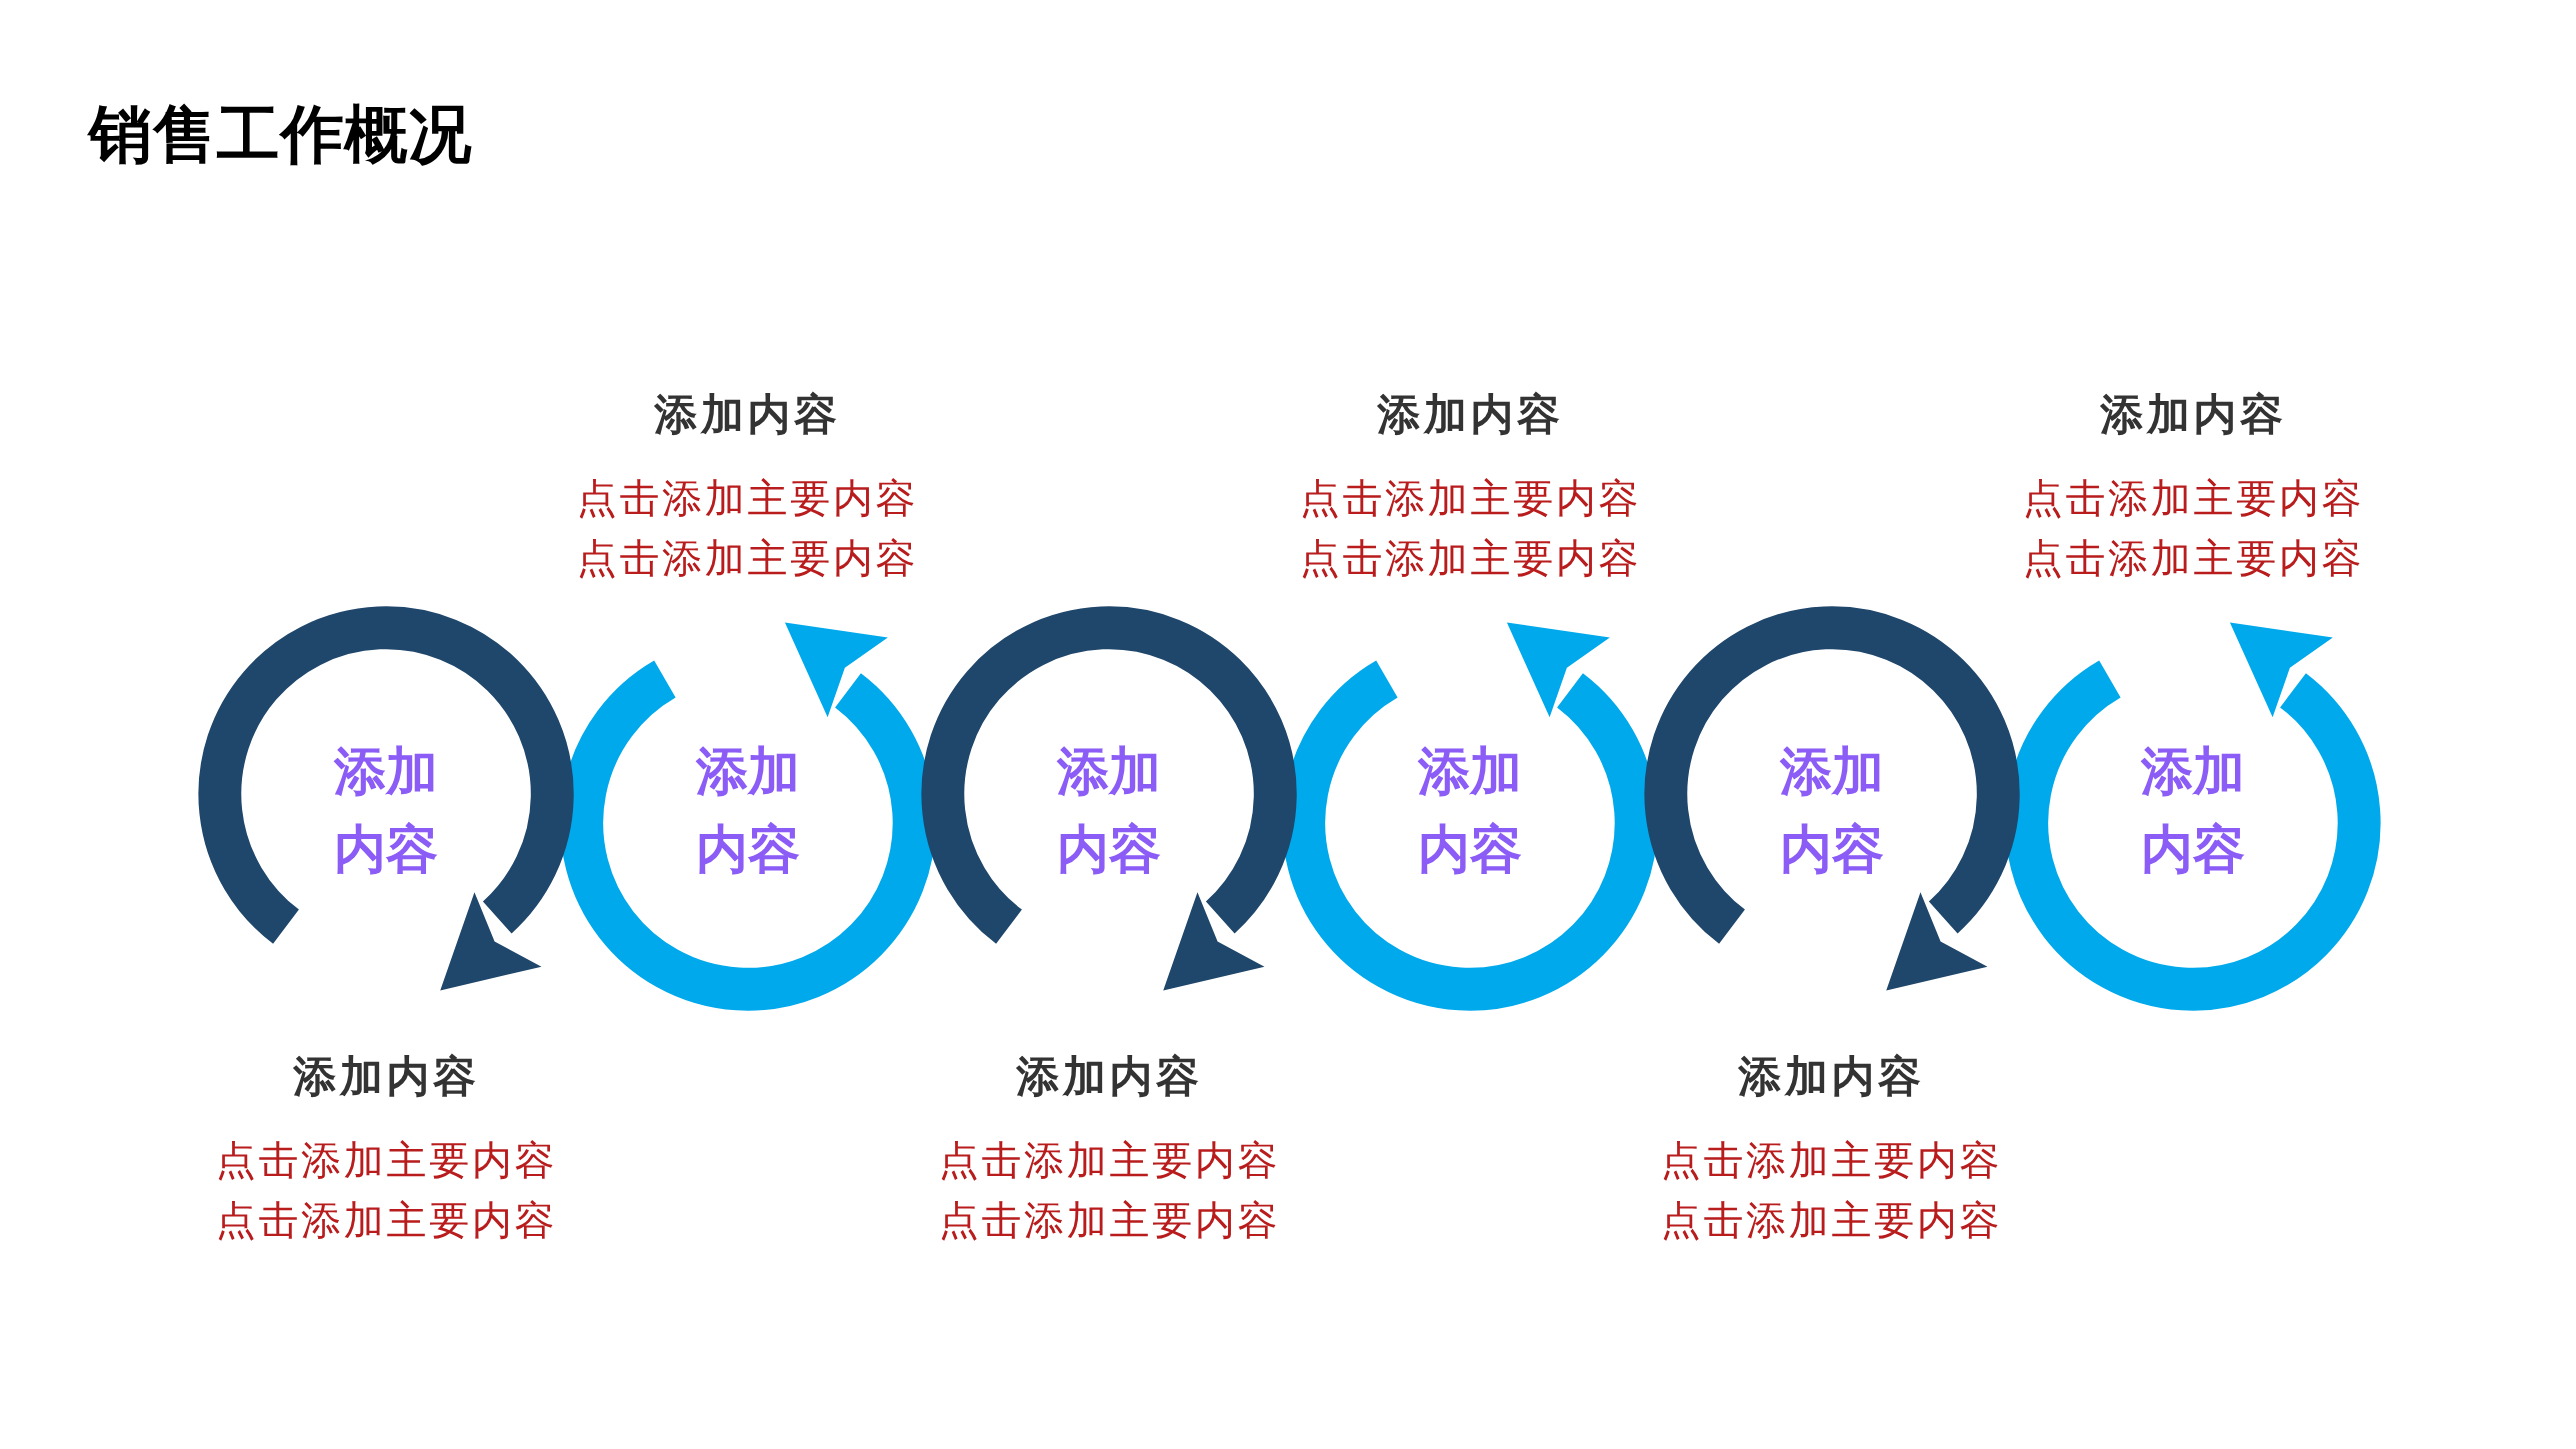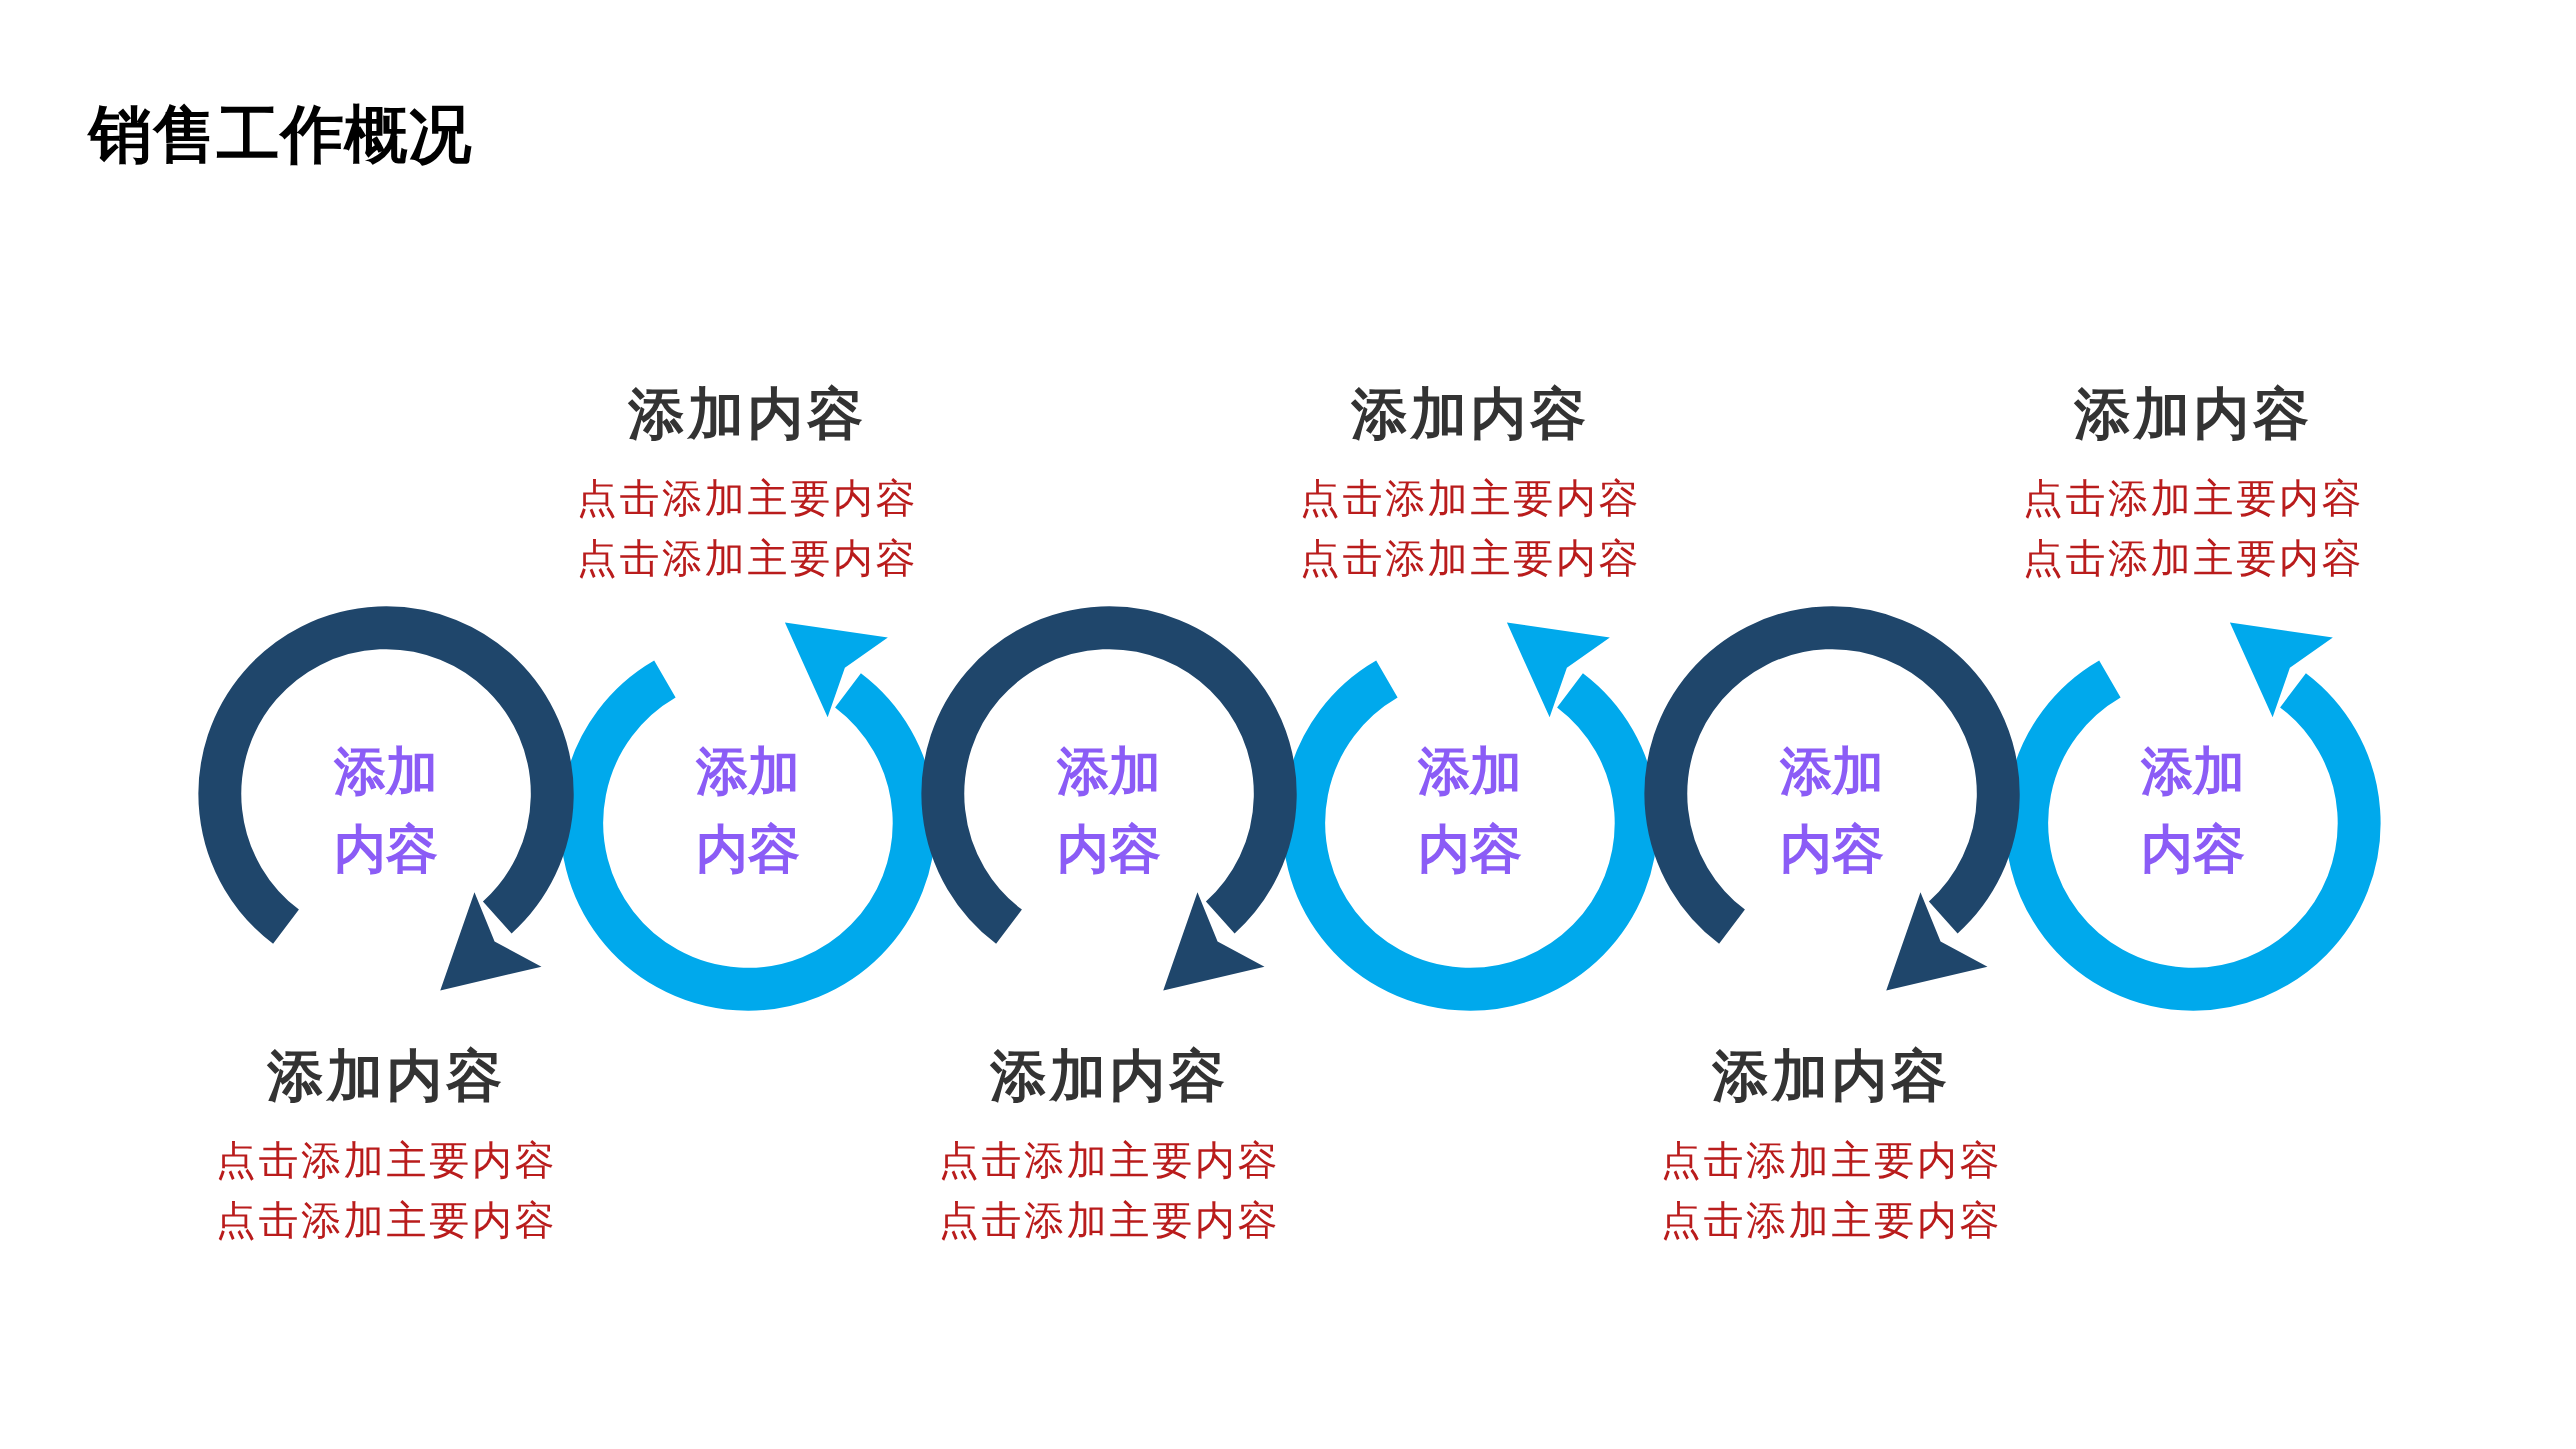--- a/index.html
+++ b/index.html
@@ -41,21 +41,21 @@
   .callout{position:absolute;width:501px;text-align:center;z-index:3;}
   .callout.top{top:390px;}
   .callout.bottom{top:1052px;}
   .c1{left:136px;}
   .c2{left:497px;}
   .c3{left:859px;}
   .c4{left:1220px;}
   .c5{left:1581px;}
   .c6{left:1943px;}
   .callout .heading{
-    font-size:56px;font-weight:700;line-height:48px;
+    font-size:43px;font-weight:700;line-height:48px;
     letter-spacing:3.6px;color:#333333;white-space:nowrap;
   }
   .callout .body{
     margin-top:29.5px;font-size:40px;line-height:60px;
     letter-spacing:2.7px;color:#b91c1c;white-space:nowrap;
   }
 </style>
 </head>
 <body>
 

